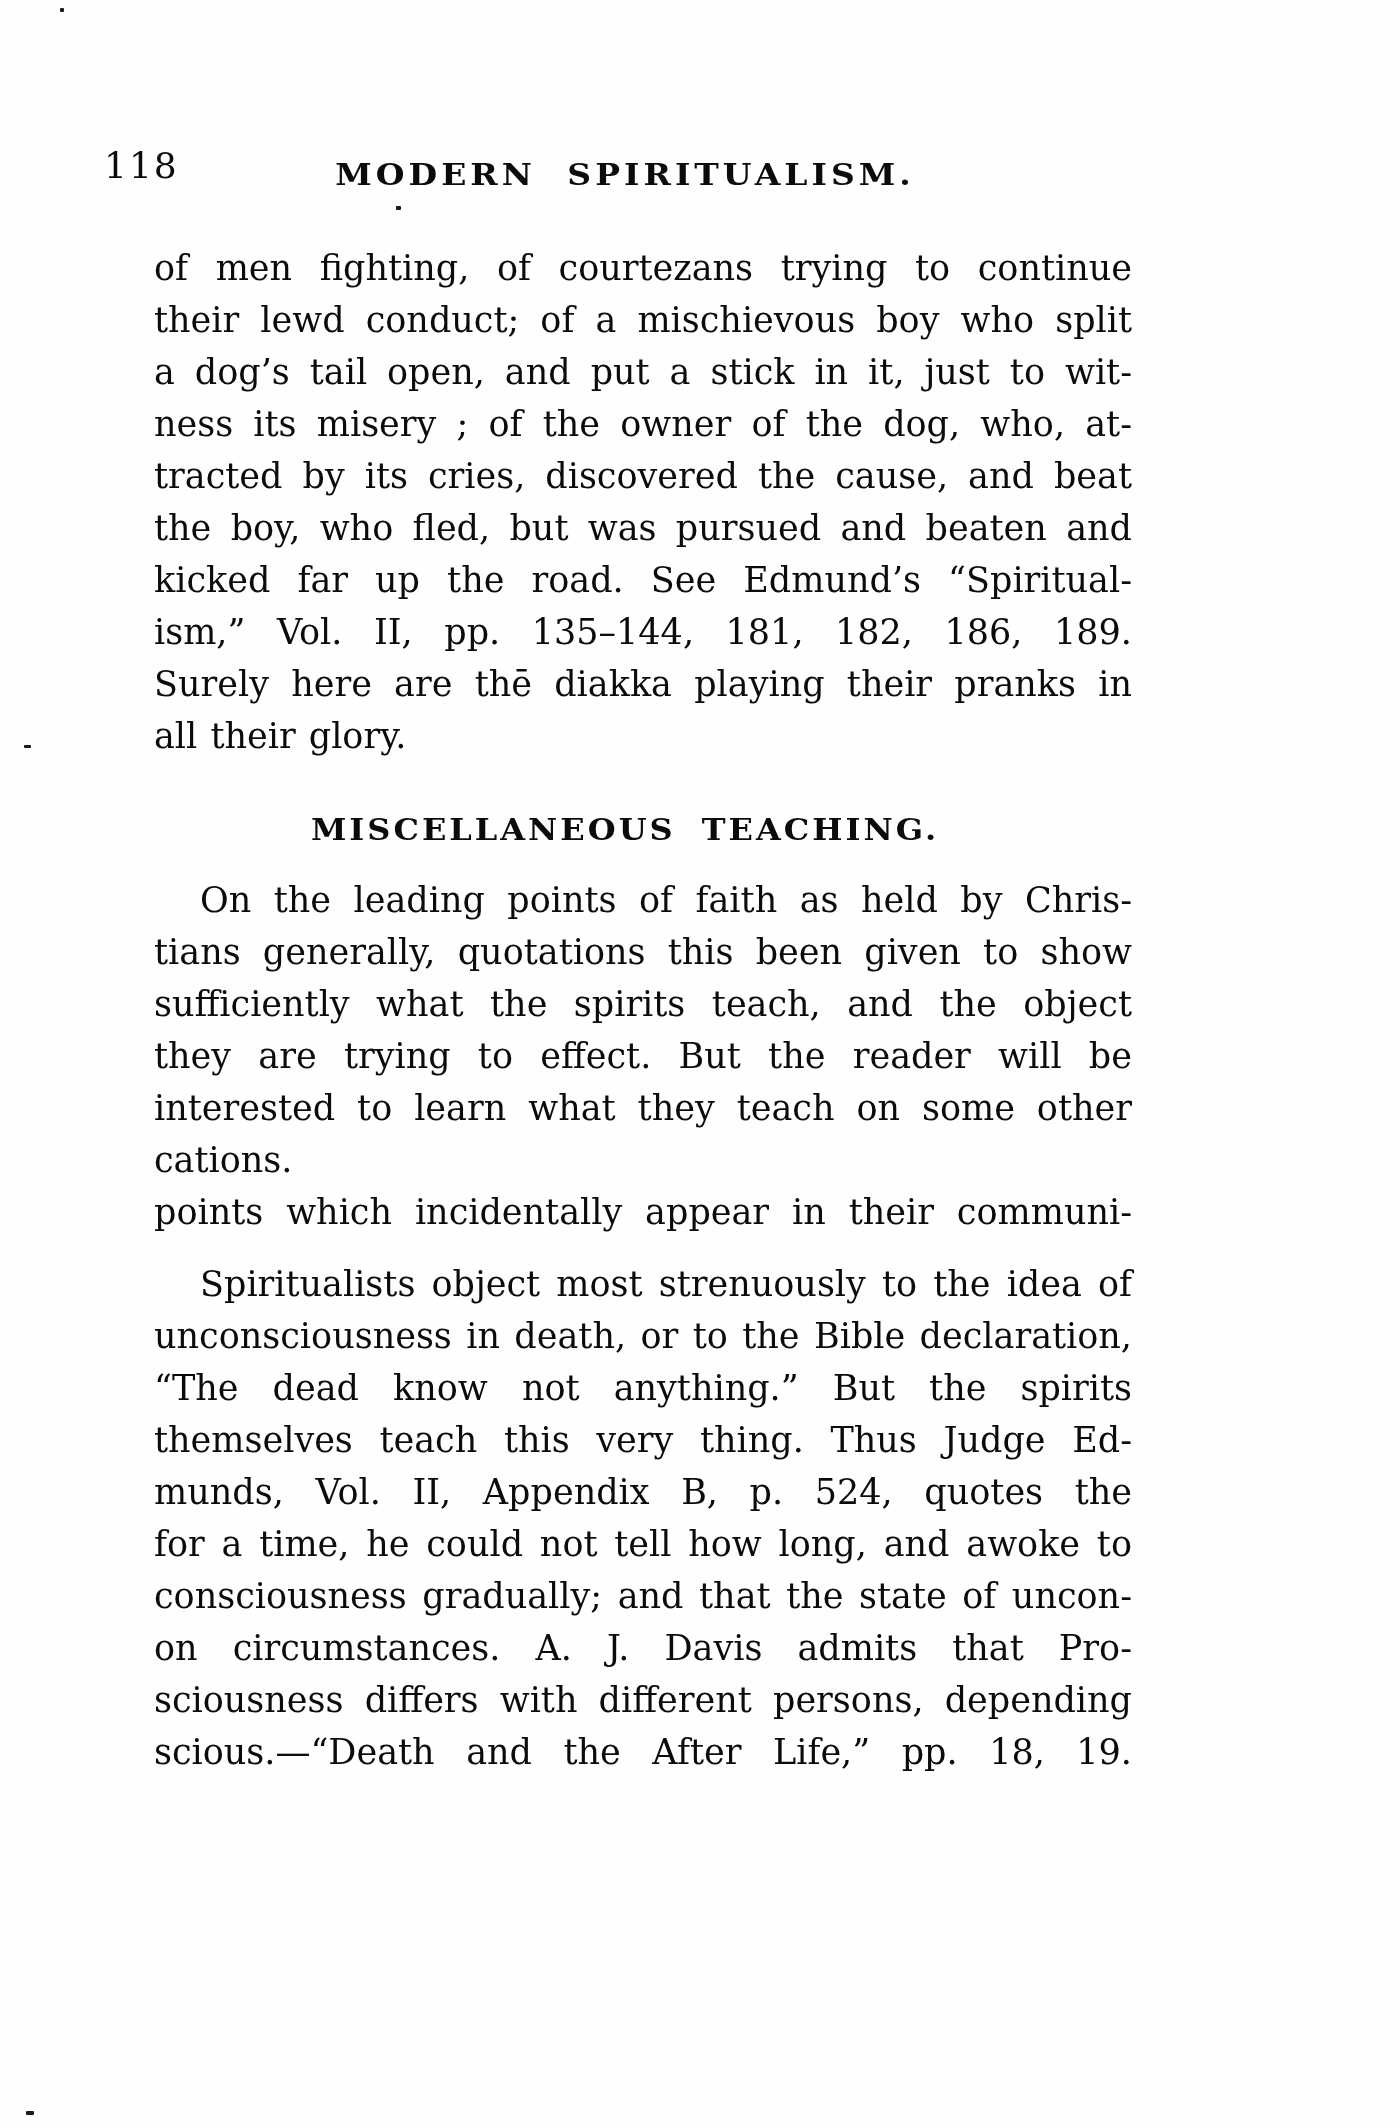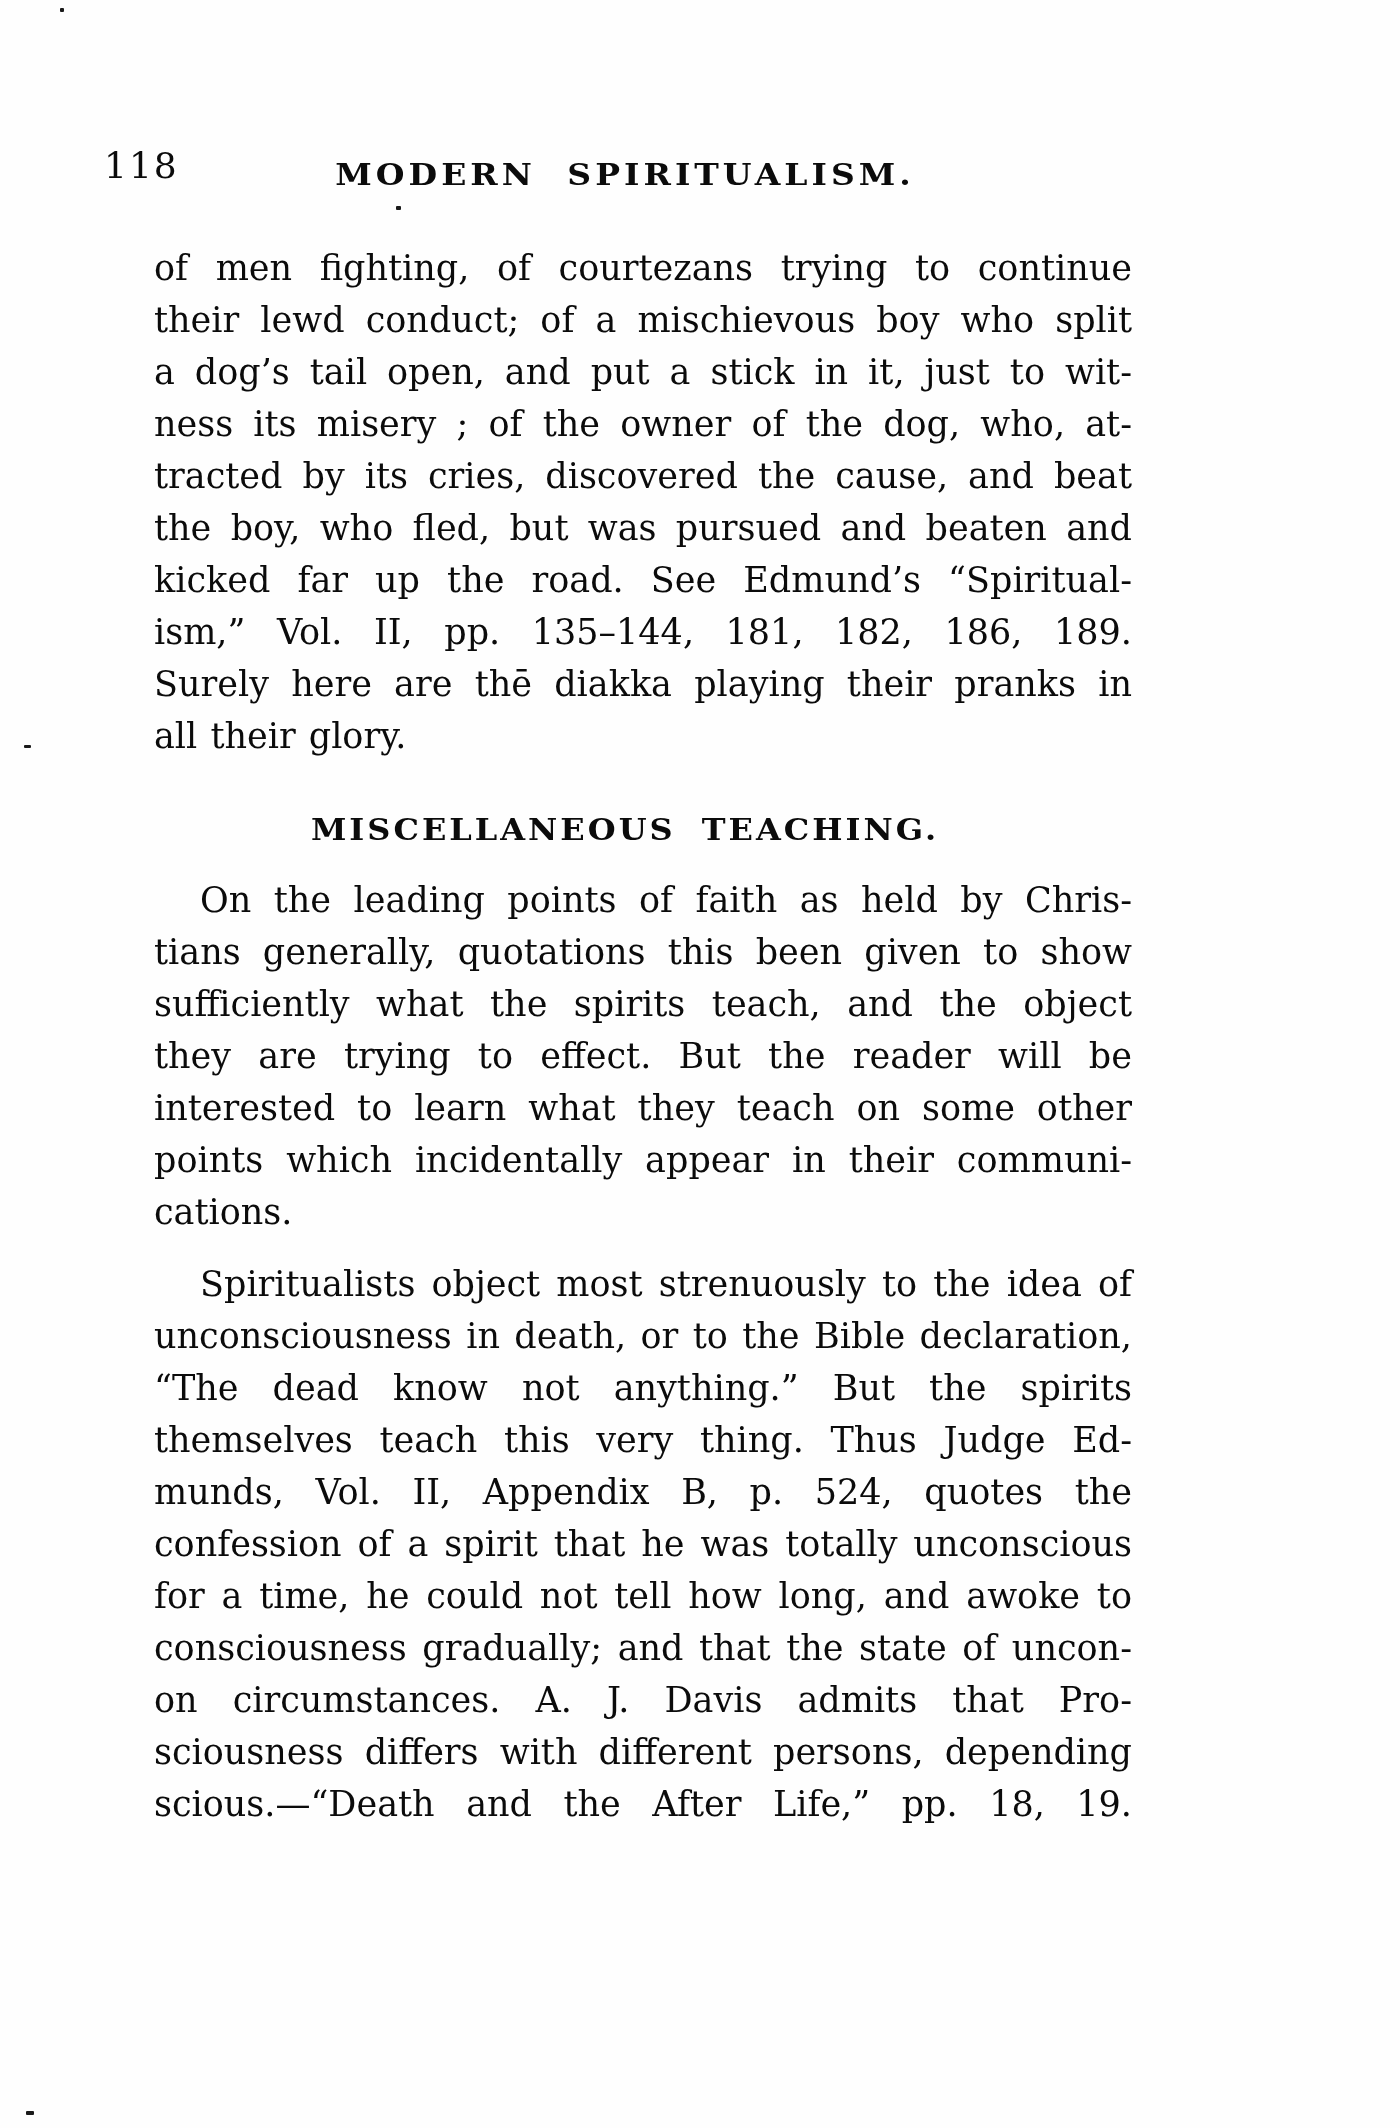--- a/index.html
+++ b/index.html
@@ -96,30 +96,29 @@
         <div class="line">Surely here are thē diakka playing their pranks in</div>
         <div class="line end">all their glory.</div>
       </div>
       <div class="section-heading">MISCELLANEOUS TEACHING.</div>
       <div class="para indent">
         <div class="line">On the leading points of faith as held by Chris-</div>
         <div class="line">tians generally, quotations this been given to show</div>
         <div class="line">sufficiently what the spirits teach, and the object</div>
         <div class="line">they are trying to effect. But the reader will be</div>
         <div class="line">interested to learn what they teach on some other</div>
+        <div class="line end">cations.</div>
         <div class="line">points which incidentally appear in their communi-</div>
-        <div class="line end">cations.</div>
       </div>
       <div class="para indent">
         <div class="line">Spiritualists object most strenuously to the idea of</div>
         <div class="line">unconsciousness in death, or to the Bible declaration,</div>
         <div class="line">“The dead know not anything.” But the spirits</div>
         <div class="line">themselves teach this very thing. Thus Judge Ed-</div>
         <div class="line">munds, Vol. II, Appendix B, p. 524, quotes the</div>
-        <div class="line">confession of a spirit that he was totally unconscious</div>
         <div class="line">for a time, he could not tell how long, and awoke to</div>
         <div class="line">consciousness gradually; and that the state of uncon-</div>
         <div class="line">on circumstances. A. J. Davis admits that Pro-</div>
         <div class="line">sciousness differs with different persons, depending</div>
         <div class="line"><span>scious.—“</span><span class="italic">Death and the After Life</span><span>,” </span><span class="italic">pp. 18, 19.</span></div>
       </div>
     </div>
 
   <div class="speck" style="left:60px; top:8px; width:4px; height:4px;"></div>
   <div class="speck" style="left:396px; top:206px; width:5px; height:4px;"></div>

